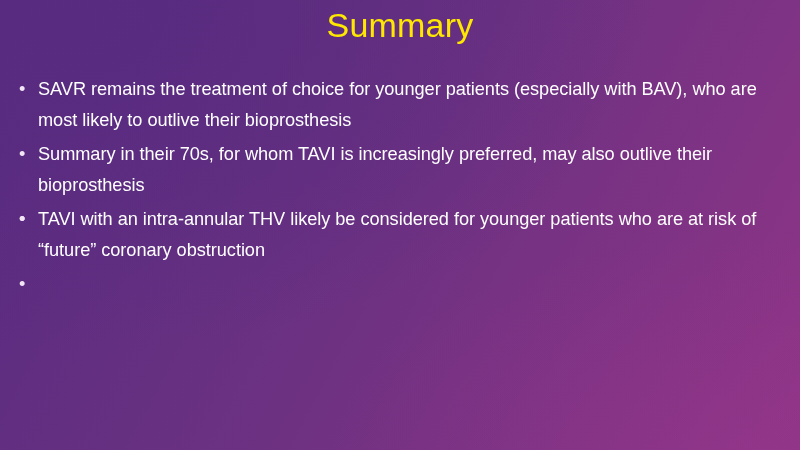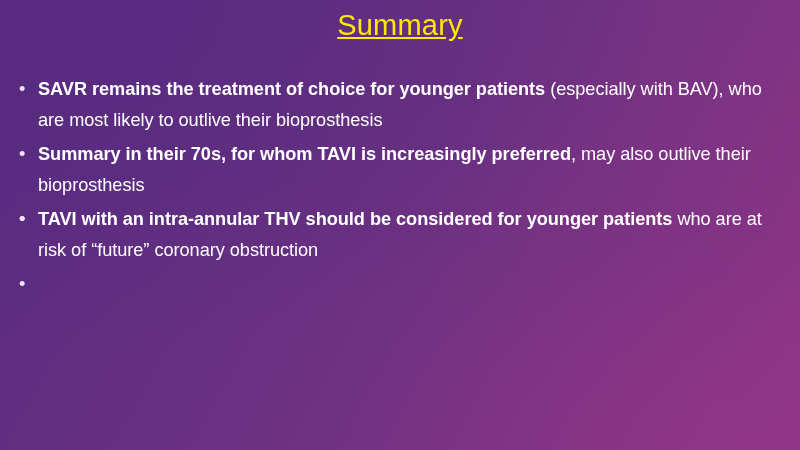--- a/index.html
+++ b/index.html
@@ -42,26 +42,25 @@
       rgba(150, 54, 140, 0.45) 0%,
       rgba(150, 54, 140, 0.0) 60%);
   }
   #title {
     position: absolute;
     top: 4px;
     left: 0;
     width: 800px;
     text-align: center;
     color: #ffe800;
-    font-size: 29px;
+    font-size: 34px;
     font-weight: 400;
     letter-spacing: 0.2px;
     line-height: 42px;
     z-index: 3;
-    text-decoration: underline;
   }
   #bullet-list {
     position: absolute;
     top: 74px;
     left: 14px;
     width: 756px;
     z-index: 3;
     list-style: none;
     margin: 0;
     padding: 0;
@@ -80,31 +79,31 @@
   .bullet-marker {
     position: absolute;
     left: 5px;
     top: 0;
     width: 14px;
     color: #f2e6f5;
     font-size: 18.2px;
     line-height: 31px;
     text-align: left;
   }
-  .run-bold { font-weight: 700; }
+  .run-bold { font-weight: 400; }
   .run-normal { font-weight: 400; }
 </style>
 </head>
 <body>
 
 <div id="slide">
 
   <div id="title">Summary</div>
 
   <ul id="bullet-list">
       <li class="bullet-item"><span class="bullet-marker">•</span><span><span class="run-bold">SAVR remains the treatment of choice for younger patients</span><span class="run-normal"> (especially with BAV), who are most likely to outlive their bioprosthesis</span></span></li>
       <li class="bullet-item"><span class="bullet-marker">•</span><span><span class="run-bold">Summary in their 70s, for whom TAVI is increasingly preferred</span><span class="run-normal">, may also outlive their bioprosthesis</span></span></li>
       <li class="bullet-item"><span class="bullet-marker">•</span></li>
-      <li class="bullet-item"><span class="bullet-marker">•</span><span><span class="run-bold">TAVI with an intra-annular THV should be considered for younger patients</span><span class="run-normal"> who are at risk of “future” coronary obstruction</span></span></li>
+      <li class="bullet-item"><span class="bullet-marker">•</span><span><span class="run-bold">TAVI with an intra-annular THV likely be considered for younger patients</span><span class="run-normal"> who are at risk of “future” coronary obstruction</span></span></li>
       <li class="bullet-item"><span class="bullet-marker">•</span></li>
     </ul>
 
 </div>
 
 </body></html>

